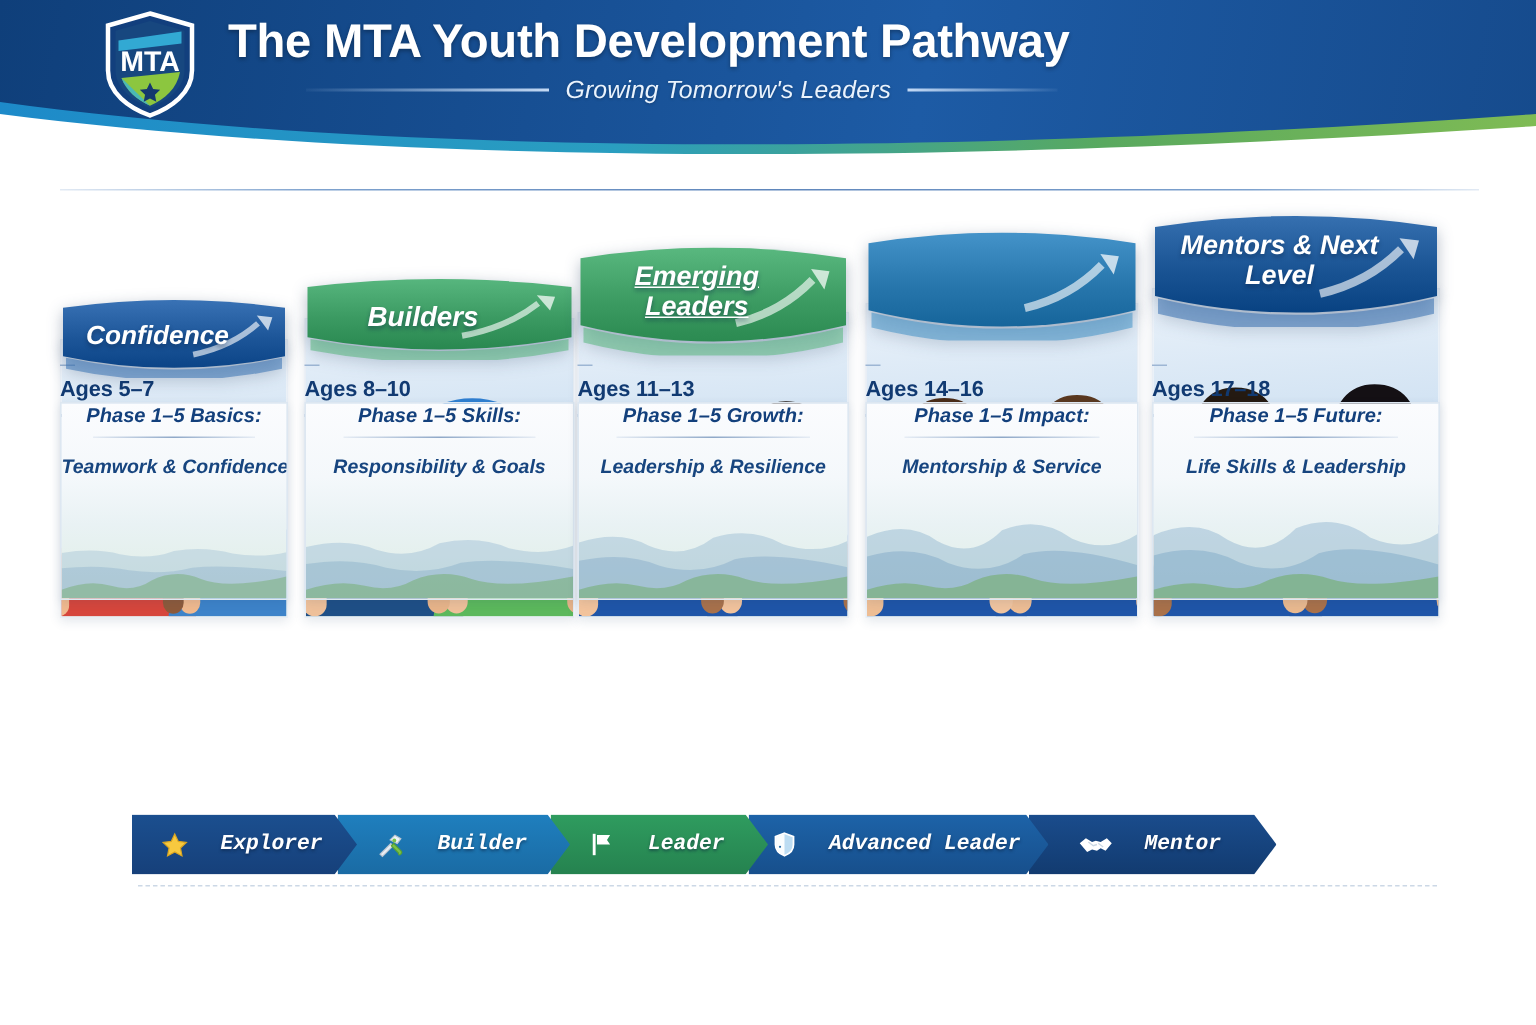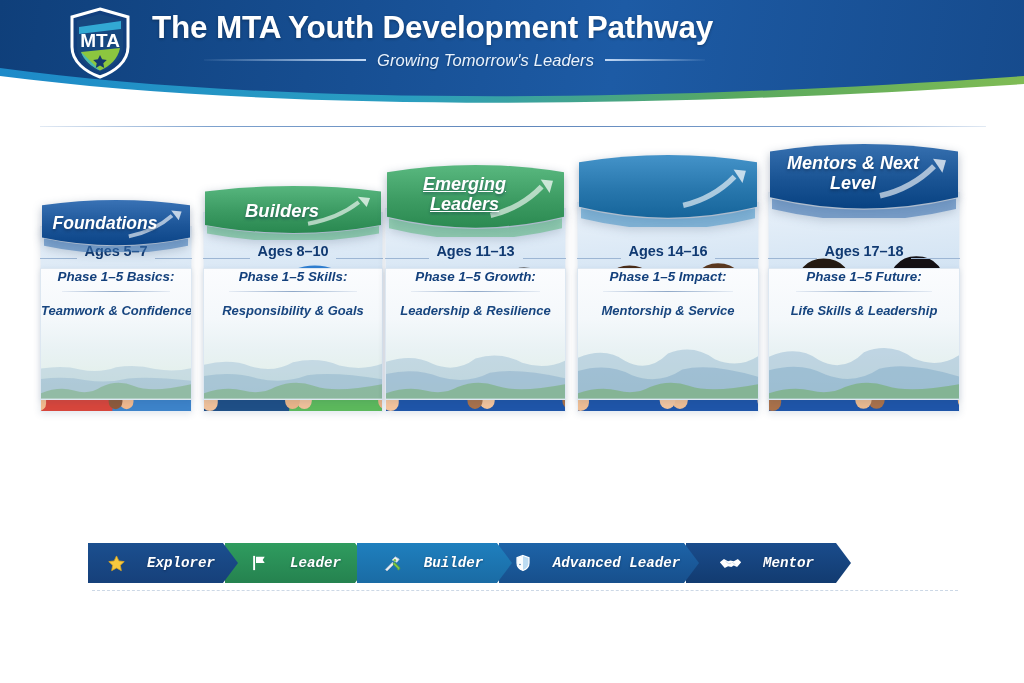--- a/index.html
+++ b/index.html
@@ -77,21 +77,21 @@
     position: absolute; left: 0; width: 100%;
     text-align: center; color: #ffffff; font-weight: bold;
     font-style: italic; line-height: 1.08;
     text-shadow: 0 2px 3px rgba(10,35,70,0.45);
     padding: 0 30px 0 8px;
   }
 
   
   .age-row {
     position: absolute; left: 0; width: 100%;
-    display: flex; align-items: flex-end; justify-content: center; gap: 8px;
+    display: flex; align-items: flex-start; justify-content: center; gap: 8px; flex-direction: column;
   }
   .age-rule { height: 1.3px; background: #9db6d4; flex: 1 1 auto; min-width: 10px; }
   .age-label {
     font-size: 14.5px; font-weight: bold; color: #113a72;
     white-space: nowrap; letter-spacing: -0.1px;
   }
 
   
   .phase-card {
     position: absolute; left: 0; width: 100%;
@@ -219,21 +219,21 @@
         <stop offset="100%" stop-color="#0b4487"></stop>
       </linearGradient>
     </defs>
     <path d="M6 5.2 Q80 -5.2 154 5.2
              L154 37.44 Q80 53.04 6 37.44 Z" fill="url(#bg160521d5699)"></path>
     <path d="M8 38.48 Q80 54.08 152 38.48
              L152 45.76 Q80 61.36 8 45.76 Z" fill="#3972b5" opacity="0.55"></path>
     <path d="M92.8 36.4 q25.6 -5.2 43.2 -20.8" stroke="#ffffff" stroke-opacity="0.62" stroke-width="3.9" fill="none"></path>
     <path d="M135.2 10.4 l10.4 1.04 l-2.88 8.84 Z" fill="#ffffff" fill-opacity="0.72"></path>
   </svg>
-        <div class="banner-label" style="font-size: 17.5px; top: 14.04px;">Foundations</div>
+        <div class="banner-label" style="font-size: 17.5px; top: 14.04px;">Confidence</div>
       </div>
       <div class="age-row" style="top: 113px;">
         <div class="age-rule"></div>
         <div class="age-label">Ages 5–7</div>
         <div class="age-rule"></div>
       </div>
       <div class="phase-card" style="top: 138px; height: 132px;">
         <div class="phase-scene">
   <svg viewBox="0 0 200 90" preserveAspectRatio="none" width="100%" height="100%">
     <path d="M0 56.5 q30 -4 52 1 q26 4.5 48 -2.5
@@ -559,40 +559,40 @@
 
 <div id="ribbon">
     <div class="chev" style="width: 150px; background: linear-gradient(rgb(27, 79, 143), rgb(22, 64, 122)); z-index: 20;">
       <span>
         <svg class="chev-icon" width="19" height="19" viewBox="0 0 24 24">
           <path d="M12 2.5l3 6.3 6.8.8-5 4.7 1.3 6.7L12 17.7 5.9 21l1.3-6.7-5-4.7 6.8-.8z" fill="#f7c93f" stroke="#d9a521" stroke-width="1"></path>
         </svg>
       </span>
       <span class="chev-label">Explorer</span>
     </div>
-    <div class="chev" style="width: 145px; background: linear-gradient(rgb(47, 156, 95), rgb(37, 130, 79)); z-index: 18;">
-      <span>
-        <svg class="chev-icon" width="19" height="20" viewBox="0 0 24 24">
-          <rect x="4" y="3" width="2.4" height="18" fill="#ffffff"></rect>
-          <path d="M7.6 4h11l-2.6 4.2L18.6 12H7.6z" fill="#ffffff"></path>
-        </svg>
-      </span>
-      <span class="chev-label">Leader</span>
-    </div>
     <div class="chev" style="width: 155px; background: linear-gradient(rgb(31, 127, 190), rgb(26, 107, 164)); z-index: 19;">
       <span>
         <svg class="chev-icon" width="21" height="19" viewBox="0 0 24 24">
           <path d="M3 19.5l9-9 2 2-9 9z" fill="#e9eef4" stroke="#b9c4d0" stroke-width="1"></path>
           <path d="M11.5 7.5l4-4 5 3-3 4z" fill="#eef3f8" stroke="#b9c4d0" stroke-width="1"></path>
           <path d="M18.5 18.5l-6-6 2-2 6 6c1 1 1 2 0 3s-2 1-2-1z" fill="#7cc24a" stroke="#58a233" stroke-width="1"></path>
           <circle cx="15" cy="8" r="1.6" fill="#7cc24a"></circle>
         </svg>
       </span>
       <span class="chev-label">Builder</span>
     </div>
+    <div class="chev" style="width: 145px; background: linear-gradient(rgb(47, 156, 95), rgb(37, 130, 79)); z-index: 18;">
+      <span>
+        <svg class="chev-icon" width="19" height="20" viewBox="0 0 24 24">
+          <rect x="4" y="3" width="2.4" height="18" fill="#ffffff"></rect>
+          <path d="M7.6 4h11l-2.6 4.2L18.6 12H7.6z" fill="#ffffff"></path>
+        </svg>
+      </span>
+      <span class="chev-label">Leader</span>
+    </div>
     <div class="chev" style="width: 200px; background: linear-gradient(rgb(29, 99, 168), rgb(23, 79, 140)); z-index: 17;">
       <span>
         <svg class="chev-icon" width="18" height="20" viewBox="0 0 24 24">
           <path d="M12 2l8 3v7c0 5-4 8.5-8 10-4-1.5-8-5-8-10V5z" fill="#bcdcf2" stroke="#ffffff" stroke-width="1.6"></path>
           <path d="M12 2.6v19.1c-3.7-1.5-7.4-4.8-7.4-9.7V5.4z" fill="#ffffff" opacity="0.92"></path>
           <circle cx="8" cy="14" r="1" fill="#2b6ca8"></circle>
         </svg>
       </span>
       <span class="chev-label">Advanced Leader</span>
     </div>

